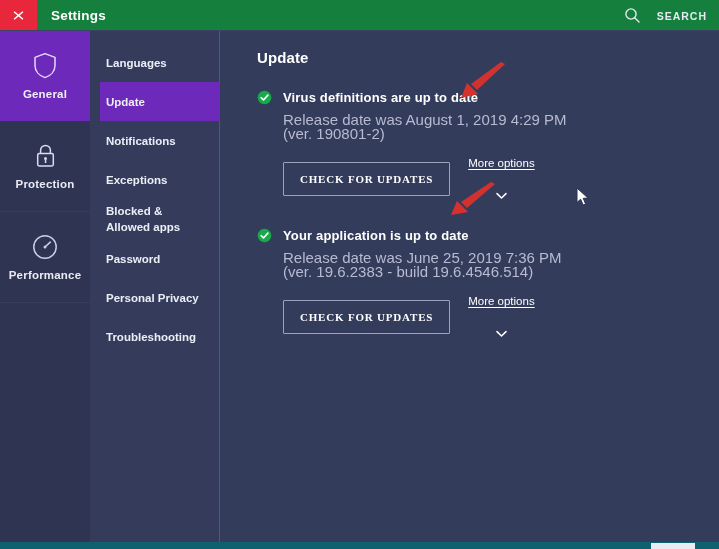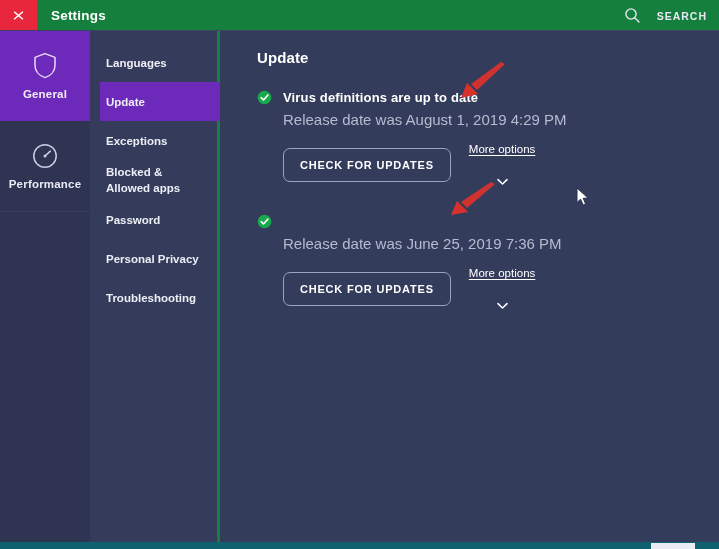--- a/index.html
+++ b/index.html
@@ -106,21 +106,21 @@
   .rail-item:not(.active) .rail-label { color: #e9eaf3; }
   .rail-icon { display: block; }
 
   
   .subnav {
     position: absolute;
     left: 90px; top: 31px;
     width: 130px;
     height: 511px;
     background: #353c5b;
-    border-right: 3px solid #15803d;
+    border-right: 1px solid #15803d;
     padding-top: 12px;
     box-sizing: border-box;
   }
   .subnav-item {
     min-height: 39px;
     display: flex;
     align-items: center;
     padding: 4px 12px 4px 16px;
     box-sizing: border-box;
     color: #eceef6;
@@ -182,27 +182,27 @@
   .actions {
     display: flex;
     align-items: center;
     gap: 18px;
     margin: 16px 0 0 26px;
   }
   .btn-outline {
     border: 1px solid #9ba2be;
     background: transparent;
     color: #ffffff;
-    font-family: Liberation Sans, sans-serif;
+    font-family: Liberation Serif, serif;
     font-size: 11px;
     font-weight: bold;
     letter-spacing: 0.8px;
     padding: 10px 16px;
     cursor: pointer;
-    border-radius: 7px;
+    border-radius: 1px;
   }
   .more-options {
     display: flex;
     align-items: center;
     gap: 23px;
     cursor: pointer;
     flex-direction: column;
   }
   .more-options-label {
     color: #ffffff;
@@ -258,75 +258,88 @@
 
   <div class="rail">
 
     <div class="rail-item active">
       <svg class="rail-icon" width="24" height="27" viewBox="0 0 24 27">
         <path d="M12 1.6 L22 5.4 V13.4 C22 19.4 17.5 23.8 12 25.6 C6.5 23.8 2 19.4 2 13.4 V5.4 Z" fill="none" stroke="#e9d8f7" stroke-width="1.5" stroke-linejoin="round"></path>
       </svg>
       <span class="rail-label">General</span>
     </div>
 
+    <div class="rail-item">
+      <svg class="rail-icon" width="23" height="26" viewBox="0 0 23 26">
+        <path d="M6.6 10.5 V7.3 a4.9 4.9 0 0 1 9.8 0 V10.5" fill="none" stroke="#d9dced" stroke-width="1.5"></path>
+        <rect x="3.7" y="10.5" width="15.6" height="12.4" rx="1.4" fill="none" stroke="#d9dced" stroke-width="1.5"></rect>
+        <circle cx="11.5" cy="15.6" r="1.5" fill="#d9dced"></circle>
+        <rect x="10.8" y="16.4" width="1.5" height="3.6" fill="#d9dced"></rect>
+      </svg>
+      <span class="rail-label">Protection</span>
+    </div>
 
     <div class="rail-item">
       <svg class="rail-icon" width="26" height="26" viewBox="0 0 26 26">
         <circle cx="13" cy="13" r="11.2" fill="none" stroke="#c9cde2" stroke-width="1.5"></circle>
         <line x1="13" y1="13" x2="18.3" y2="8.2" stroke="#c9cde2" stroke-width="1.6" stroke-linecap="round"></line>
         <circle cx="13" cy="13" r="1.5" fill="#c9cde2"></circle>
       </svg>
       <span class="rail-label">Performance</span>
     </div>
   </div>
 
   <div class="subnav">
     <div class="subnav-item">Languages</div>
     <div class="subnav-item active">Update</div>
+    <div class="subnav-item">Notifications</div>
     <div class="subnav-item">Exceptions</div>
     <div class="subnav-item">Blocked &amp; Allowed apps</div>
     <div class="subnav-item">Password</div>
     <div class="subnav-item">Personal Privacy</div>
     <div class="subnav-item">Troubleshooting</div>
   </div>
 
   <div class="main">
     <h1 class="page-title">Update</h1>
 
     <div class="status-block">
       <div class="status-head">
         <svg class="check-icon" viewBox="0 0 16 16">
           <circle cx="8" cy="8" r="7.3" fill="#19a84b"></circle>
           <path d="M4.4 8.2 L6.9 10.6 L11.6 5.5" fill="none" stroke="#ffffff" stroke-width="1.7" stroke-linecap="round" stroke-linejoin="round"></path>
         </svg>
         <span class="status-title">Virus definitions are up to date</span>
       </div>
       <div class="status-sub">
         <span>Release date was August 1, 2019 4:29 PM</span>
+        <span class="line2">(ver. 190801-2)</span>
       </div>
       <div class="actions">
         <button class="btn-outline">CHECK FOR UPDATES</button>
         <div class="more-options">
           <span class="more-options-label">More options</span>
           <svg width="11" height="8" viewBox="0 0 11 8">
             <path d="M1 1.6 L5.5 6 L10 1.6" fill="none" stroke="#ffffff" stroke-width="1.5" stroke-linecap="round" stroke-linejoin="round"></path>
           </svg>
         </div>
       </div>
     </div>
 
     <div class="status-block">
       <div class="status-head">
         <svg class="check-icon" viewBox="0 0 16 16">
           <circle cx="8" cy="8" r="7.3" fill="#19a84b"></circle>
           <path d="M4.4 8.2 L6.9 10.6 L11.6 5.5" fill="none" stroke="#ffffff" stroke-width="1.7" stroke-linecap="round" stroke-linejoin="round"></path>
         </svg>
+        <span class="status-title">Your application is up to date</span>
       </div>
       <div class="status-sub">
         <span>Release date was June 25, 2019 7:36 PM</span>
+        <span class="line2">(ver. 19.6.2383 - build 19.6.4546.514)</span>
       </div>
       <div class="actions">
         <button class="btn-outline">CHECK FOR UPDATES</button>
         <div class="more-options">
           <span class="more-options-label">More options</span>
           <svg width="11" height="8" viewBox="0 0 11 8">
             <path d="M1 1.6 L5.5 6 L10 1.6" fill="none" stroke="#ffffff" stroke-width="1.5" stroke-linecap="round" stroke-linejoin="round"></path>
           </svg>
         </div>
       </div>

